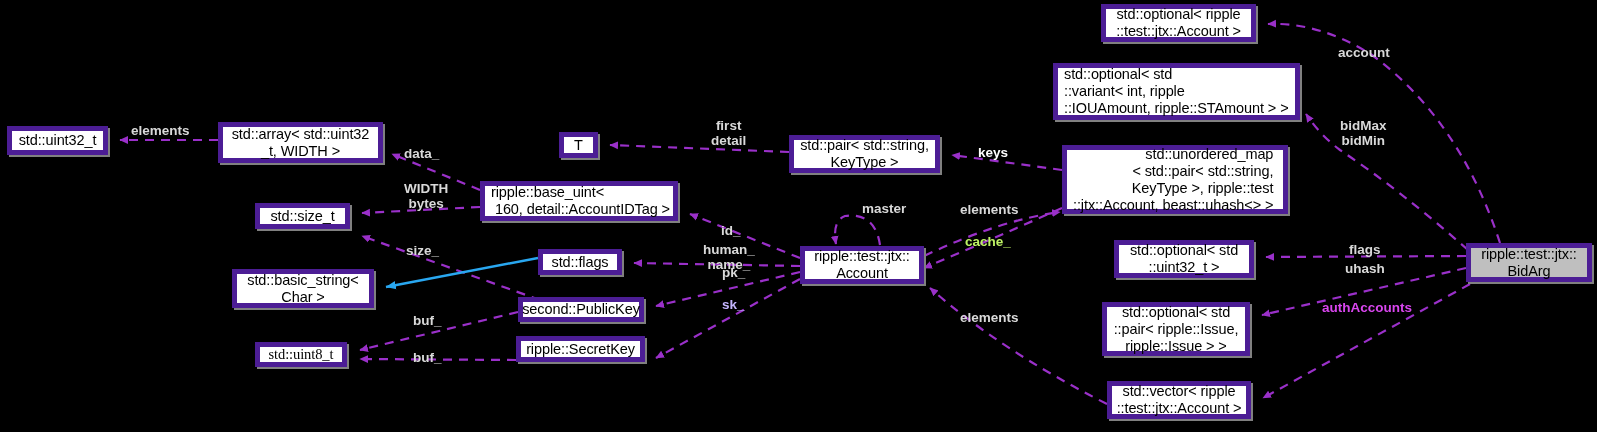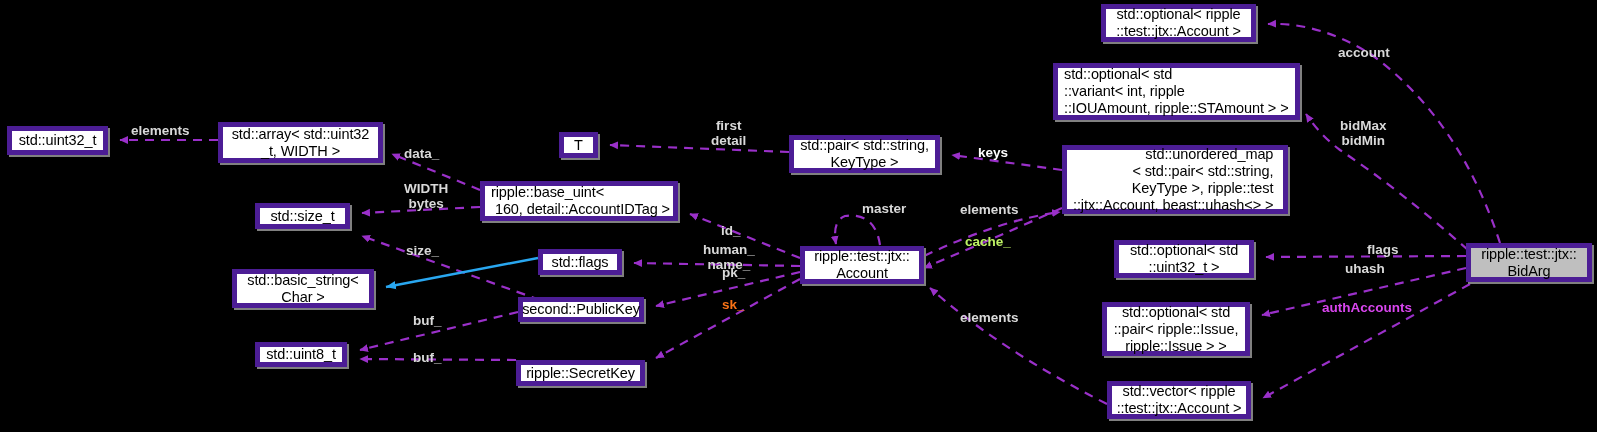--- a/index.html
+++ b/index.html
@@ -101,26 +101,26 @@
     </g>
   </svg>
 
   <div id="nodes-layer">
       <div class="node" style="left: 7px; top: 126px; width: 101px; height: 29px;">std::uint32_t</div>
       <div class="node" style="left: 218px; top: 122px; width: 165px; height: 41px;">std::array&lt; std::uint32
 _t, WIDTH &gt;</div>
       <div class="node" style="left: 255px; top: 203px; width: 95px; height: 26px;">std::size_t</div>
       <div class="node" style="left: 232px; top: 269px; width: 142px; height: 39px;">std::basic_string&lt;
 Char &gt;</div>
-      <div class="node" style="left: 255px; top: 342px; width: 92px; height: 25px;">std::uint8_t</div>
+      <div class="node" style="left: 255px; top: 342px; width: 92px; height: 25px; font-family: Liberation Serif, serif;">std::uint8_t</div>
       <div class="node leftal" style="left: 480px; top: 181px; width: 198px; height: 40px;">ripple::base_uint&lt;
  160, detail::AccountIDTag &gt;</div>
       <div class="node" style="left: 538px; top: 249px; width: 84px; height: 26px;">std::flags</div>
       <div class="node" style="left: 518px; top: 297px; width: 126px; height: 25px;">second::PublicKey</div>
-      <div class="node" style="left: 516px; top: 360px; width: 129px; height: 26px;">ripple::SecretKey</div>
+      <div class="node" style="left: 516px; top: 336px; width: 129px; height: 26px;">ripple::SecretKey</div>
       <div class="node" style="left: 559px; top: 132px; width: 39px; height: 26px;">T</div>
       <div class="node" style="left: 789px; top: 135px; width: 151px; height: 38px;">std::pair&lt; std::string,
 KeyType &gt;</div>
       <div class="node" style="left: 800px; top: 246px; width: 124px; height: 38px;">ripple::test::jtx::
 Account</div>
       <div class="node" style="left: 1101px; top: 4px; width: 155px; height: 38px;">std::optional&lt; ripple
 ::test::jtx::Account &gt;</div>
       <div class="node leftal" style="left: 1053px; top: 63px; width: 247px; height: 57px;">std::optional&lt; std
 ::variant&lt; int, ripple
 ::IOUAmount, ripple::STAmount &gt; &gt;</div>
@@ -145,27 +145,27 @@
 bytes</div>
       <div class="edge-label" style="left: 406px; top: 243px; color: rgb(217, 217, 217);">size_</div>
       <div class="edge-label" style="left: 413px; top: 313px; color: rgb(217, 217, 217);">buf_</div>
       <div class="edge-label" style="left: 413px; top: 350px; color: rgb(217, 217, 217);">buf_</div>
       <div class="edge-label" style="left: 711px; top: 118px; color: rgb(217, 217, 217);">first
 detail</div>
       <div class="edge-label" style="left: 721px; top: 203px; color: rgb(217, 217, 217); margin-top: 20px;">id_</div>
       <div class="edge-label" style="left: 703px; top: 242px; color: rgb(217, 217, 217);">human_
 name_</div>
       <div class="edge-label" style="left: 722px; top: 265px; color: rgb(217, 217, 217);">pk_</div>
-      <div class="edge-label" style="left: 722px; top: 297px; color: #f97316;">sk_</div>
+      <div class="edge-label" style="left: 722px; top: 297px; color: #c4b5fd;">sk_</div>
       <div class="edge-label" style="left: 836px; top: 201px; color: rgb(217, 217, 217); margin-left: 26px;">master</div>
       <div class="edge-label" style="left: 978px; top: 145px; color: #ffffff;">keys</div>
       <div class="edge-label" style="left: 960px; top: 202px; color: rgb(217, 217, 217);">elements</div>
       <div class="edge-label" style="left: 965px; top: 234px; color: #bef264;">cache_</div>
       <div class="edge-label" style="left: 960px; top: 310px; color: rgb(217, 217, 217);">elements</div>
       <div class="edge-label" style="left: 1338px; top: 45px; color: rgb(217, 217, 217);">account</div>
       <div class="edge-label" style="left: 1340px; top: 118px; color: rgb(217, 217, 217);">bidMax
 bidMin</div>
-      <div class="edge-label" style="left: 1349px; top: 242px; color: rgb(217, 217, 217); margin-left: 18px;">flags</div>
+      <div class="edge-label" style="left: 1349px; top: 242px; color: rgb(217, 217, 217);">flags</div>
       <div class="edge-label" style="left: 1345px; top: 261px; color: rgb(217, 217, 217);">uhash</div>
       <div class="edge-label" style="left: 1322px; top: 300px; color: #d946ef;">authAccounts</div>
     </div>
 
 </div>
 
 </body></html>

